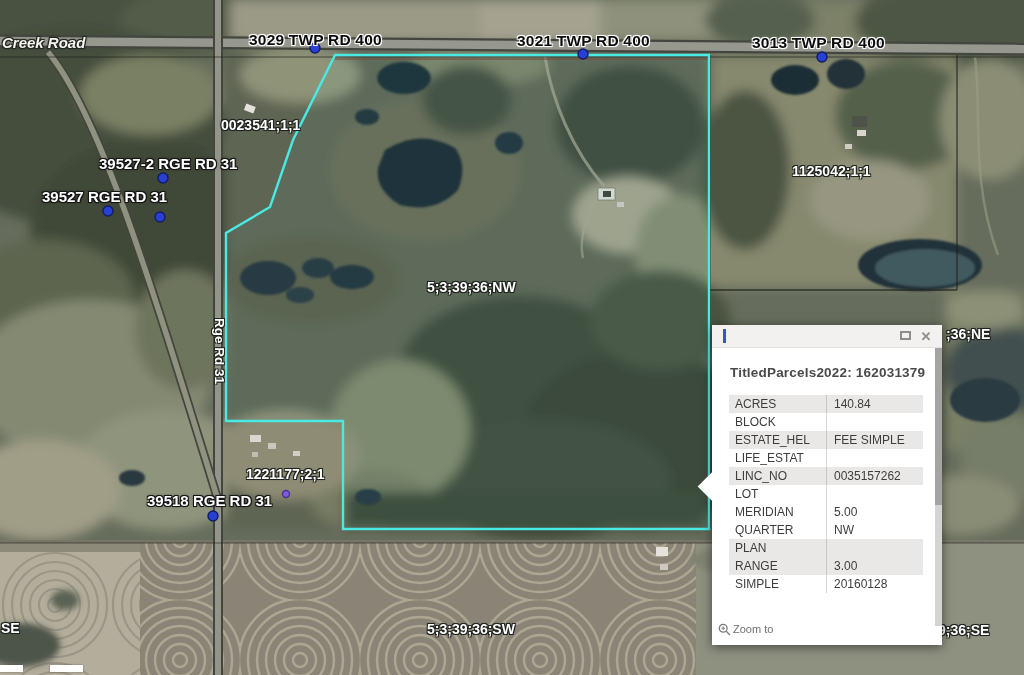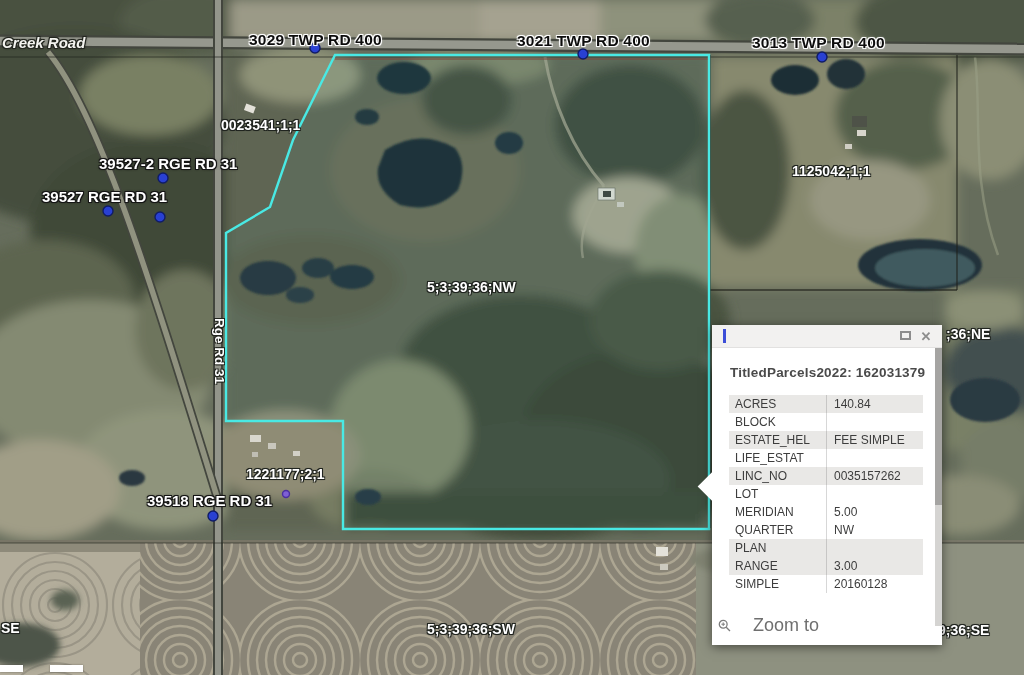--- a/index.html
+++ b/index.html
@@ -34,22 +34,22 @@
   .btn-close{position:absolute;right:8px;top:2px;width:16px;height:18px;font-size:13px;color:#8d8d8d;
          text-align:center;line-height:19px;cursor:pointer;font-weight:bold;}
   .popup-heading{position:absolute;left:18px;top:40px;font-size:13.5px;font-weight:bold;color:#4a4a4a;
          letter-spacing:.2px;}
   .attr-table{position:absolute;left:17px;top:70px;width:194px;}
   .attr-row{display:flex;height:18px;align-items:center;font-size:12px;color:#3d3d3d;}
   .attr-row.odd{background:#e9e8e6;}
   .attr-field{width:97px;padding-left:6px;box-sizing:border-box;}
   .attr-value{flex:1;height:100%;display:flex;align-items:center;padding-left:7px;
          border-left:1px solid rgba(110,110,110,.28);box-sizing:border-box;text-align:right;}
-  .zoomto{position:absolute;left:6px;bottom:9px;display:flex;align-items:center;gap:22px;
-         color:#6f6f6f;font-size:18px;cursor:pointer;}
+  .zoomto{position:absolute;left:6px;bottom:9px;display:flex;align-items:flex-start;gap:2px;
+         color:#6f6f6f;font-size:11px;cursor:pointer;}
   .scroll-track{position:absolute;right:0;top:23px;width:7px;height:278px;background:#d5d4d2;}
   .scroll-thumb{position:absolute;left:0;top:0;width:7px;height:157px;background:#a5a4a2;cursor:pointer;}
 
   
   .sb-seg{position:absolute;height:7px;background:#ffffff;z-index:6;box-shadow:0 0 2px rgba(0,0,0,.4);}
 </style>
 </head>
 <body>
 
 <div id="app">

